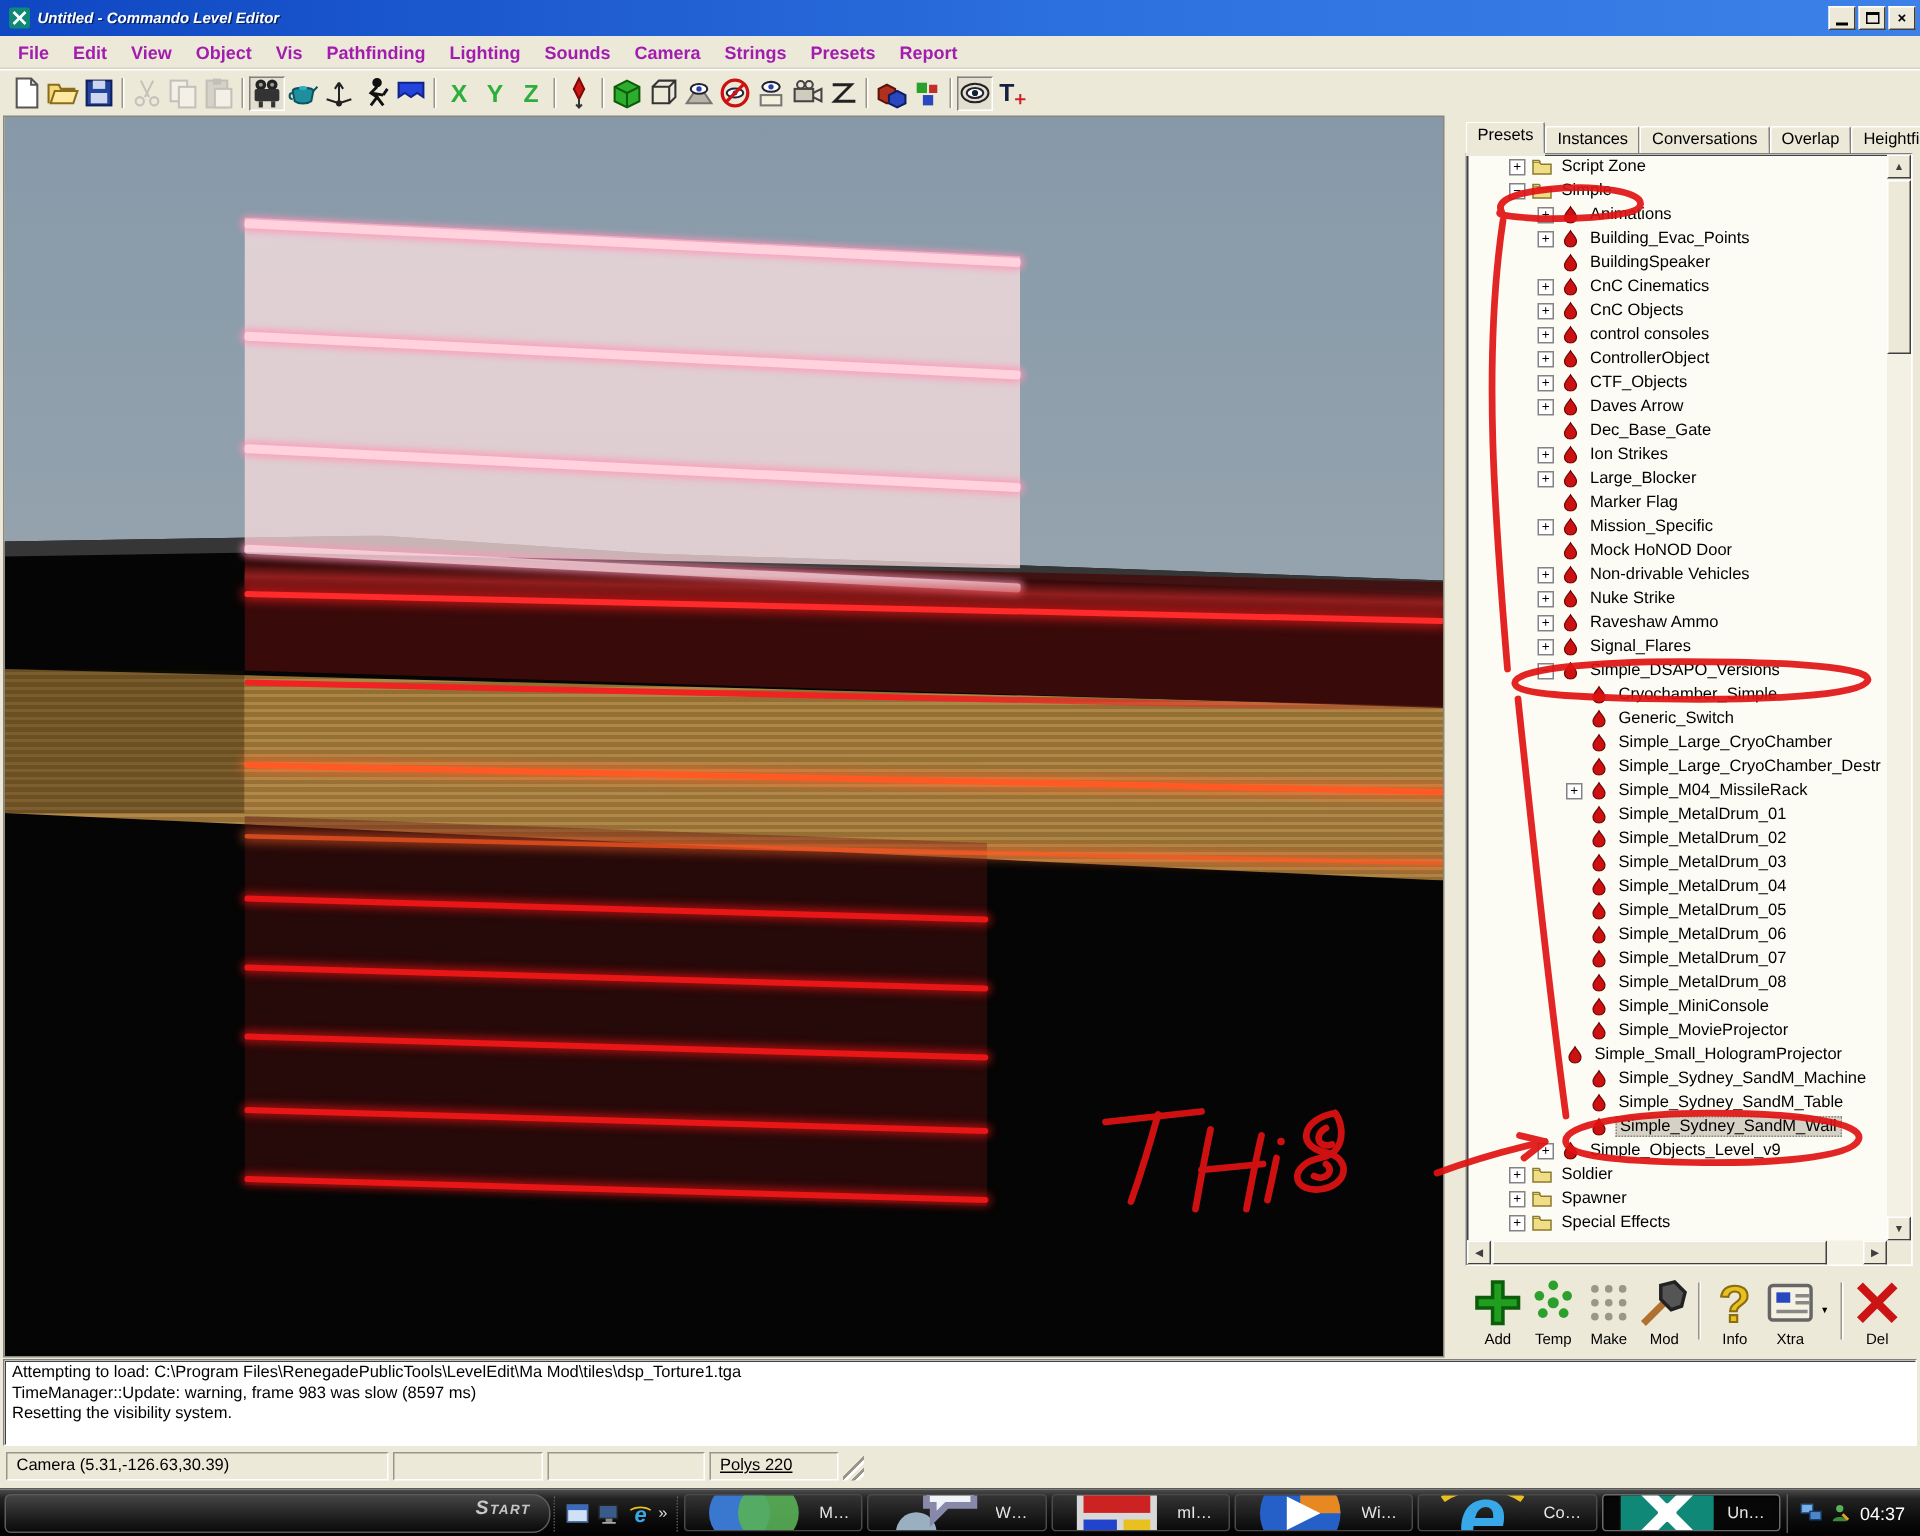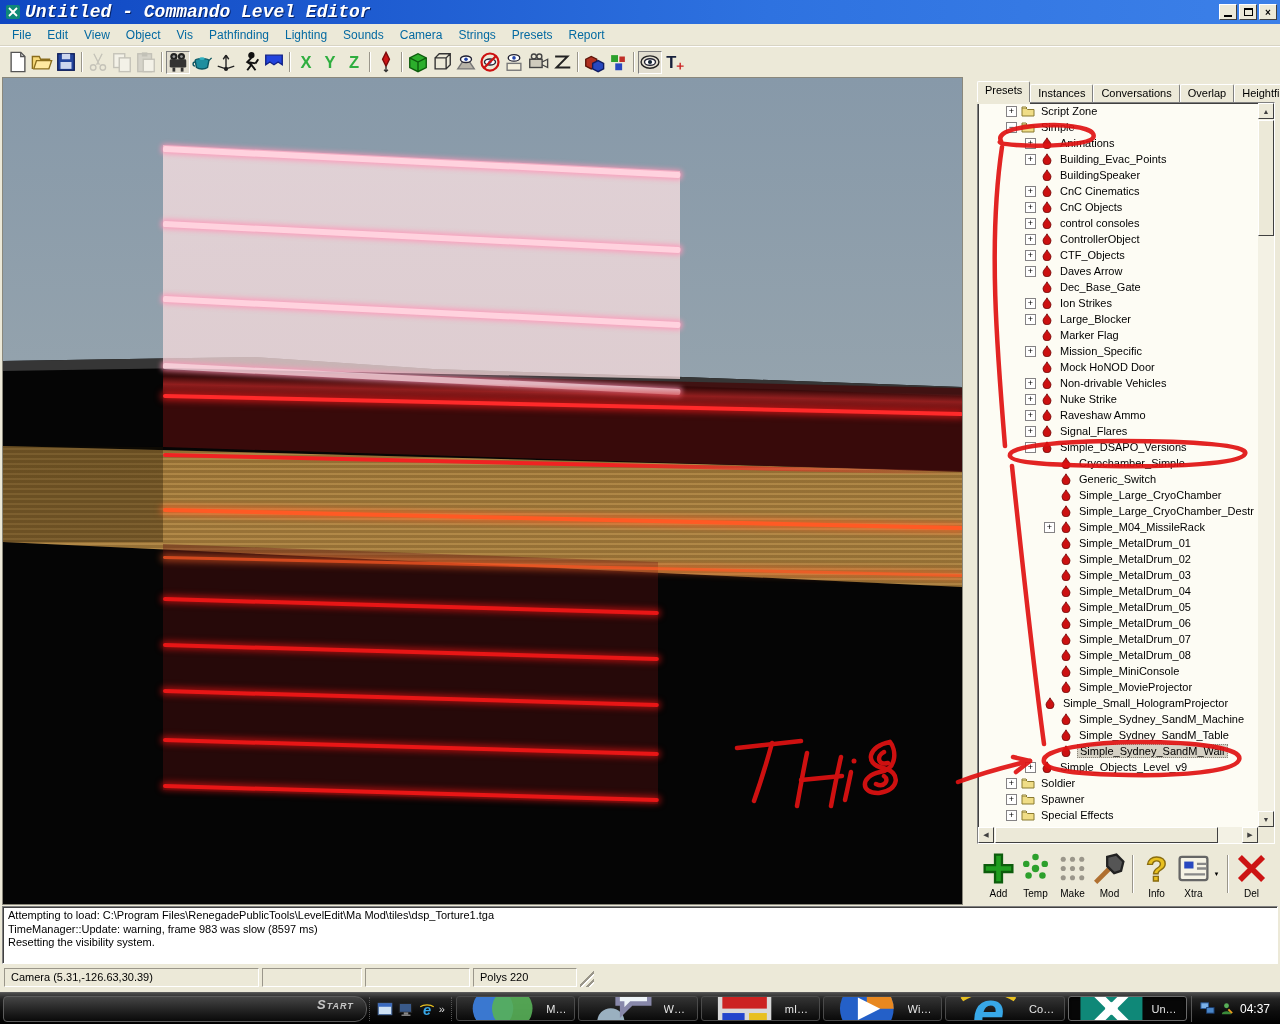--- a/index.html
+++ b/index.html
@@ -4,33 +4,33 @@
 <style>
   * { margin:0; padding:0; box-sizing:border-box; }
   html,body { width:1280px; height:1024px; overflow:hidden; background:#ece9d8;
     font-family:"Liberation Sans", sans-serif; }
 
   
   #titlebar { position:absolute; left:0; top:0; right:0; height:24px;
     background:linear-gradient(90deg,#0f47c2,#2e72e0 60%,#3c80e8);
     display:flex; align-items:center; padding:0 3px; color:#fff; }
   #title-icon { width:16px; height:16px; margin:0 4px 0 2px; }
-  #title-text { font-size:18px; font-weight:bold; font-style:italic;
-    text-shadow:1px 1px 0 #05226a;font-family:Liberation Mono, monospace; }
+  #title-text { font-size:10px; font-weight:bold; font-style:italic;
+    text-shadow:1px 1px 0 #05226a; }
   #win-buttons { margin-left:auto; display:flex; gap:2px; }
   .winbtn { width:18px; height:16px; background:#ece9d8; border:1px solid;
     border-color:#fff #404040 #404040 #fff; display:flex; align-items:center;
     justify-content:center; font-size:10px; font-weight:bold; color:#000; }
   .glyph-min { width:8px; height:2px; background:#000; margin-top:8px; }
   .glyph-max { width:9px; height:8px; border:1px solid #000; border-top:2px solid #000; }
 
   #menubar { position:absolute; left:0; top:24px; right:0; height:22px;
     background:#ece9d8; display:flex; align-items:center; padding-left:4px;
     border-bottom:1px solid #d8d4c4; }
-  .menu-item { font-size:12px; color:#0369a1; padding:3px 8px; }
+  .menu-item { font-size:12px; color:#a21caf; padding:3px 8px;font-weight:bold; }
 
   #toolbar { position:absolute; left:0; top:46px; right:0; height:31px;
     background:#ece9d8; display:flex; align-items:center; padding-left:6px;
     border-top:1px solid #fff; }
   .tbtn { width:24px; height:23px; display:flex; align-items:center;
     justify-content:center; border:1px solid transparent; }
   .tbtn svg { width:17px; height:17px; }
   .tbtn.pressed { border-color:#808080 #fff #fff #808080; background:#e2ded0; }
   .tbtn.disabled svg { opacity:.4; filter:grayscale(1); }
   .tsep { width:2px; height:20px; margin:0 3px;
@@ -120,21 +120,21 @@
     box-shadow:inset 1px 1px 0 #404040; padding:2px 5px; overflow:hidden; }
   .logline { font-size:11px; color:#000; line-height:13.5px; white-space:nowrap; }
   #statusbar { position:absolute; left:0; top:964px; right:0; height:28px;
     background:#ece9d8; display:flex; align-items:center; padding:3px 2px 5px 4px; gap:3px; }
   .spanel { height:19px; border:1px solid; border-color:#9a968a #fff #fff #9a968a;
     font-size:11px; color:#000; display:flex; align-items:center; padding:0 6px; }
   #sb-ready { flex:1; border-color:transparent; }
   #sb-camera { width:255px; }
   .sb-empty1 { width:100px; }
   .sb-empty2 { width:105px; }
-  #sb-polys { width:104px; }
+  #sb-polys { width:86px;text-decoration:underline; }
   #grip { width:14px; height:19px; background:
     linear-gradient(135deg, transparent 50%, #9a968a 50%, #9a968a 58%, #fff 58%, #fff 66%,
       transparent 66%, transparent 74%, #9a968a 74%, #9a968a 82%, #fff 82%, #fff 90%, transparent 90%); }
 
   
   #taskbar { position:absolute; left:0; top:992px; right:0; height:32px;
     background:linear-gradient(180deg,#4c4c4c 0,#232323 6px,#0d0d0d 60%,#000);
     border-top:1px solid #5a5a5a; display:flex; align-items:center; }
   #startbtn { height:26px; margin:0 2px 0 3px; padding:0 12px 0 8px;
     border-radius:4px 12px 12px 4px;

